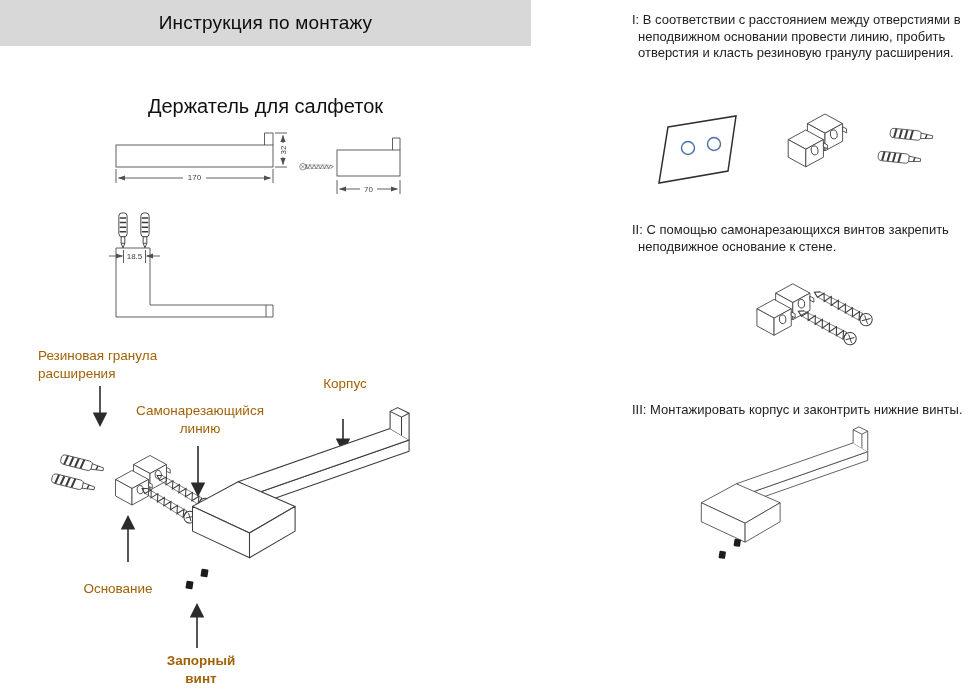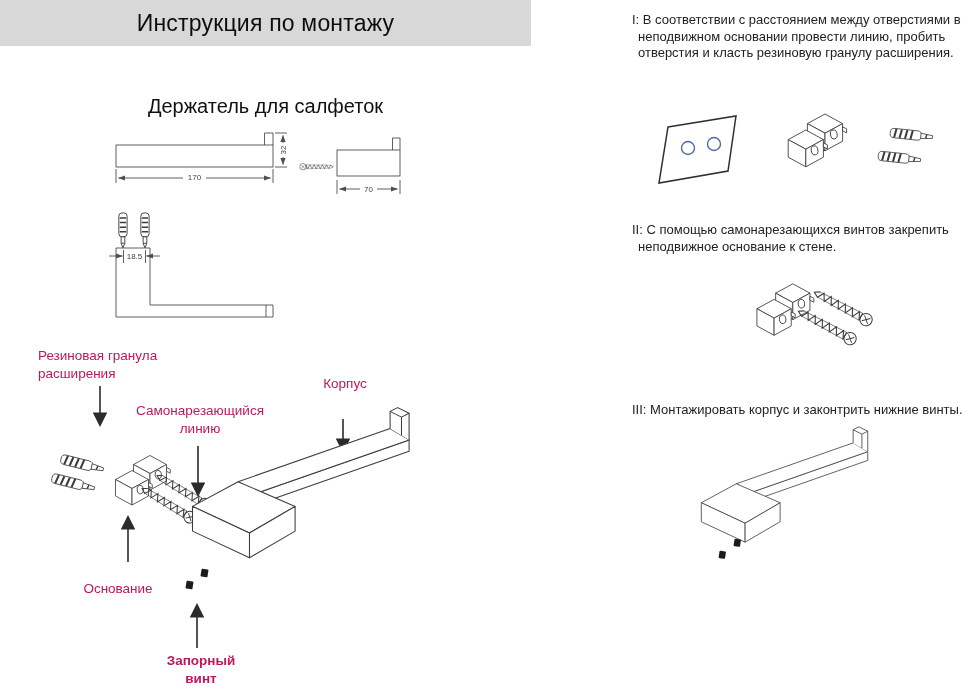--- a/index.html
+++ b/index.html
@@ -4,34 +4,34 @@
 <style>
   html,body{margin:0;padding:0;}
   body{
     width:970px;height:694px;position:relative;background:#ffffff;
     font-family:"Liberation Sans", sans-serif;color:#1f1f1f;overflow:hidden;
   }
   .header-bar{
     position:absolute;left:0;top:0;width:531px;height:46px;background:#d8d8d8;
     display:flex;align-items:center;justify-content:center;
   }
-  .page-title{font-size:23px;color:#0d0d0d;letter-spacing:.2px;}
+  .page-title{font-size:19px;color:#0d0d0d;letter-spacing:.2px;}
   .subtitle{
     position:absolute;left:0;top:62px;width:531px;text-align:center;
     font-size:20px;color:#111;margin-top:33px;
   }
   .step-text{
     position:absolute;left:632px;width:336px;font-size:13px;line-height:1.28;
     color:#222;padding-left:6px;text-indent:-6px;
   }
   .step1{top:12px;}
   .step2{top:222px;}
   .step3{top:402px;width:345px;white-space:nowrap;}
   .part-label{
-    position:absolute;font-size:13.5px;line-height:1.3;color:#be185d;
+    position:absolute;font-size:13.5px;line-height:1.3;color:#a16207;
   }
   .lbl-plug{left:38px;top:347px;width:142px;}
   .lbl-screw{left:128px;top:402px;width:144px;text-align:center;}
   .lbl-body{left:303px;top:375px;width:84px;text-align:center;}
   .lbl-base{left:72px;top:580px;width:92px;text-align:center;}
   .lbl-lock{left:155px;top:652px;width:92px;text-align:center;font-weight:bold;}
   svg{position:absolute;overflow:visible;}
   .sv-tech{left:0;top:93px;}
   .sv-exploded{left:0;top:380px;}
   .sv-step1{left:632px;top:93px;}

